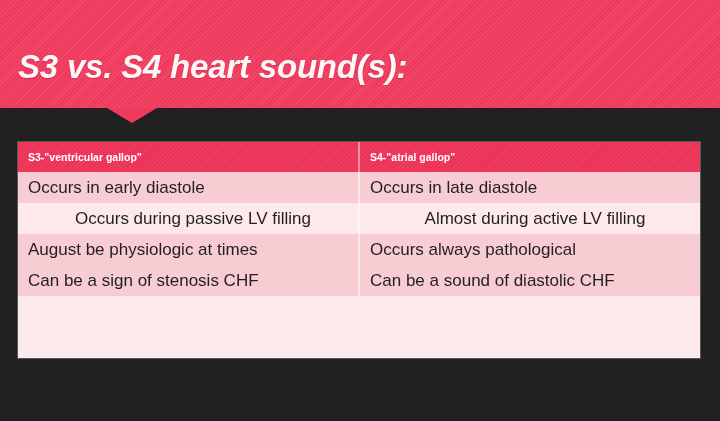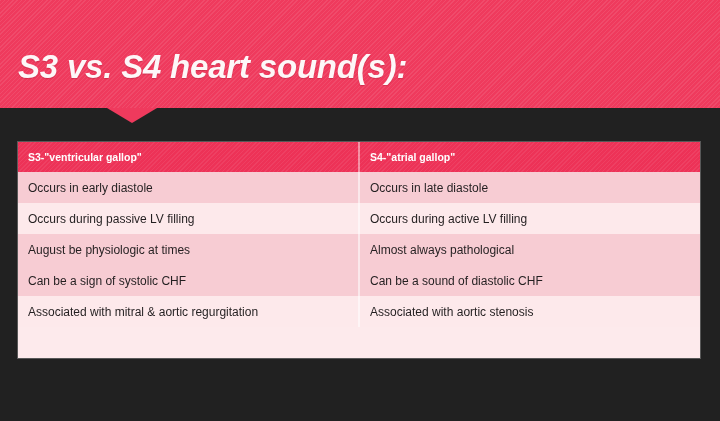--- a/index.html
+++ b/index.html
@@ -101,31 +101,31 @@
     text-align: left;
     padding: 0 0 0 10px;
     vertical-align: middle;
     white-space: nowrap;
     border-right: 2px solid rgba(255,255,255,0.45);
   }
   .cmp-table thead th:last-child { border-right: none; }
 
   .cmp-table tbody td {
     height: 31px;
-    font-size: 12px;
+    font-size: 17px;
     color: #231f20;
     padding: 0 0 0 10px;
     vertical-align: middle;
     white-space: nowrap;
     border-right: 2px solid rgba(255,255,255,0.55);
   }
   .cmp-table tbody td:last-child { border-right: none; }
 
   .cmp-table tbody tr.odd td  { background: #f7ccd3; }
-  .cmp-table tbody tr.even td { background: #fde9eb; }
+  .cmp-table tbody tr.even td { background: #fde9eb; text-align: center; }
 </style>
 </head>
 <body>
 
 <div class="slide">
 
   <div class="banner">
     <div class="banner-title">S3 vs. S4 heart sound(s):</div>
   </div>
   <div class="banner-notch"></div>
@@ -142,31 +142,27 @@
           <th>S4-"atrial gallop"</th>
         </tr>
       </thead>
       <tbody>
         <tr class="odd">
           <td>Occurs in early diastole</td>
           <td>Occurs in late diastole</td>
         </tr>
         <tr class="even">
           <td>Occurs during passive LV filling</td>
-          <td>Occurs during active LV filling</td>
+          <td>Almost during active LV filling</td>
         </tr>
         <tr class="odd">
           <td>August be physiologic at times</td>
-          <td>Almost always pathological</td>
+          <td>Occurs always pathological</td>
         </tr>
         <tr class="odd">
-          <td>Can be a sign of systolic CHF</td>
+          <td>Can be a sign of stenosis CHF</td>
           <td>Can be a sound of diastolic CHF</td>
-        </tr>
-        <tr class="even">
-          <td>Associated with mitral &amp; aortic regurgitation</td>
-          <td>Associated with aortic stenosis</td>
         </tr>
       </tbody>
     </table>
   </div>
 
 </div>
 
 </body></html>

